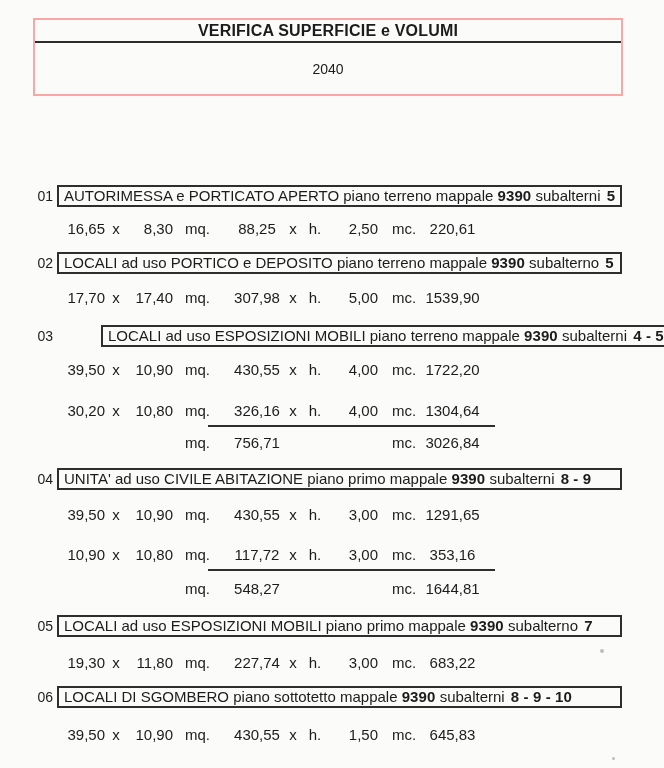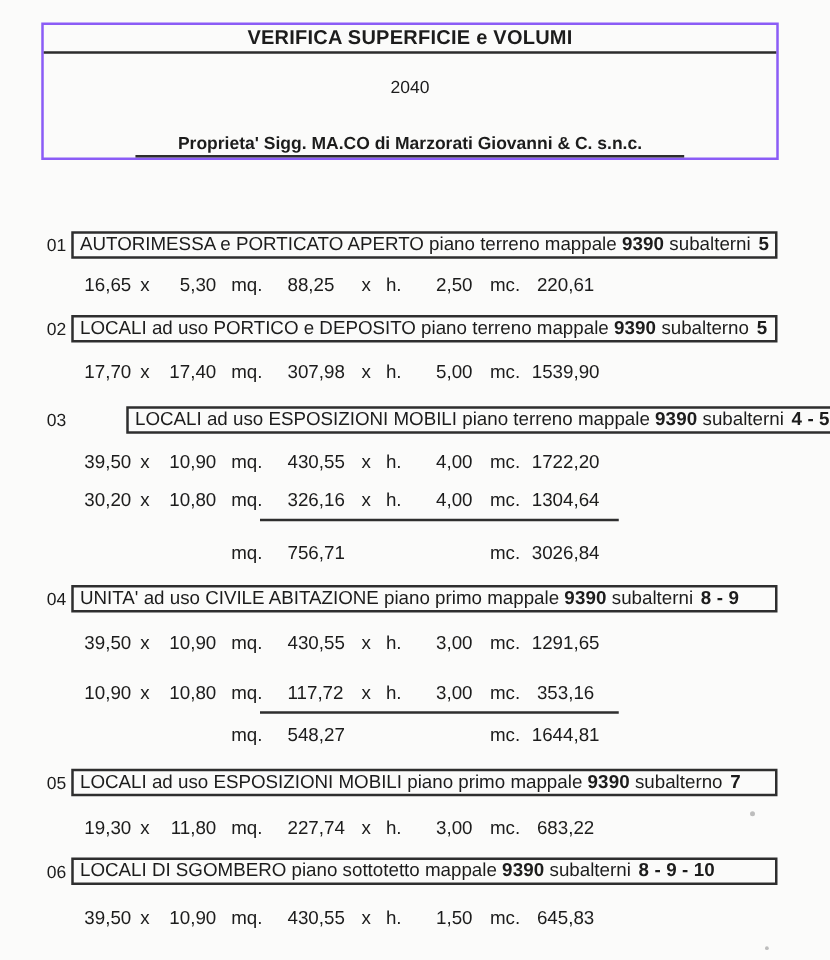--- a/index.html
+++ b/index.html
@@ -5,22 +5,22 @@
   html,body{margin:0;padding:0;}
   body{
     width:664px;height:768px;position:relative;
     background:#fbfbfa;color:#1c1c1c;
     font-family:"Liberation Sans", sans-serif;
     overflow:hidden;
   }
   .abs{position:absolute;}
   
   .hdr-box{
-    left:33px;top:18px;width:590px;height:110px;
-    border:2px solid #8b5cf6;box-sizing:border-box;
+    left:33px;top:18px;width:590px;height:78px;
+    border:2px solid #fca5a5;box-sizing:border-box;
   }
   .hdr-title{
     height:21px;line-height:21px;border-bottom:2px solid #2d2d2d;
     text-align:center;font-weight:bold;font-size:16px;letter-spacing:.2px;
     white-space:nowrap;
   }
   .hdr-body{padding-top:14px;text-align:center;}
   .hdr-address{font-size:13px;line-height:16px;white-space:nowrap;letter-spacing:-0.1px;}
   .hdr-surface{font-size:14px;font-weight:normal;margin-top:4px;}
   .hdr-owner{
@@ -41,54 +41,53 @@
   .sv{margin-left:2px;}
   
   .row{
     left:0;width:664px;box-sizing:border-box;display:flex;
     padding-left:38px;font-size:15px;line-height:18px;white-space:nowrap;
   }
   .c1{width:67px;text-align:right;}
   .cx{width:22px;text-align:center;}
   .c2{width:46px;text-align:right;}
   .cmq{width:57px;box-sizing:border-box;padding-left:12px;text-align:left;}
-  .c3{width:54px;text-align:left;}
+  .c3{width:54px;text-align:center;}
   .cx2{width:18px;text-align:center;}
   .ch{width:26px;text-align:center;}
   .c4{width:50px;text-align:right;}
   .cmc{width:38px;box-sizing:border-box;padding-left:14px;text-align:left;}
   .c5{width:73px;text-align:center;}
   .ulg{
     display:flex;border-bottom:2px solid #2e2e2e;
     margin-left:-22px;padding-left:22px;padding-right:6px;padding-bottom:5px;
   }
   .speck{position:absolute;background:#8a8a8a;border-radius:50%;opacity:.55;}
 </style>
 </head>
 <body>
 
 <div class="abs hdr-box">
   <div class="hdr-title">VERIFICA SUPERFICIE e VOLUMI</div>
   <div class="hdr-body">
     <div class="hdr-surface">2040</div>
   </div>
-  <div class="hdr-owner">Proprieta' Sigg. MA.CO di Marzorati Giovanni &amp; C. s.n.c.</div>
 </div>
 
 <div class="abs sec-num" style="left:32px;top:186px;">01</div>
 <div class="abs sec-box" style="top:185px;">
   <span>AUTORIMESSA e PORTICATO APERTO piano terreno mappale</span>
   <b>9390</b>
   <span>subalterni</span>
   <b class="sv">5 - 6</b>
 </div>
 <div class="abs row" style="top:220px;">
   <span class="c1">16,65</span>
   <span class="cx">x</span>
-  <span class="c2">5,30</span>
+  <span class="c2">8,30</span>
   <span class="cmq">mq.</span>
   <span class="c3">88,25</span>
   <span class="cx2">x</span>
   <span class="ch">h.</span>
   <span class="c4">2,50</span>
   <span class="cmc">mc.</span>
   <span class="c5">220,61</span>
 </div>
 
 <div class="abs sec-num" style="left:32px;top:253px;">02</div>
@@ -123,21 +122,21 @@
   <span class="cx">x</span>
   <span class="c2">10,90</span>
   <span class="cmq">mq.</span>
   <span class="c3">430,55</span>
   <span class="cx2">x</span>
   <span class="ch">h.</span>
   <span class="c4">4,00</span>
   <span class="cmc">mc.</span>
   <span class="c5">1722,20</span>
 </div>
-<div class="abs row" style="top:392px;">
+<div class="abs row" style="top:402px;">
   <span class="c1">30,20</span>
   <span class="cx">x</span>
   <span class="c2">10,80</span>
   <span class="cmq">mq.</span>
   <span class="ulg">
     <span class="c3">326,16</span>
     <span class="cx2">x</span>
     <span class="ch">h.</span>
     <span class="c4">4,00</span>
     <span class="cmc">mc.</span>

